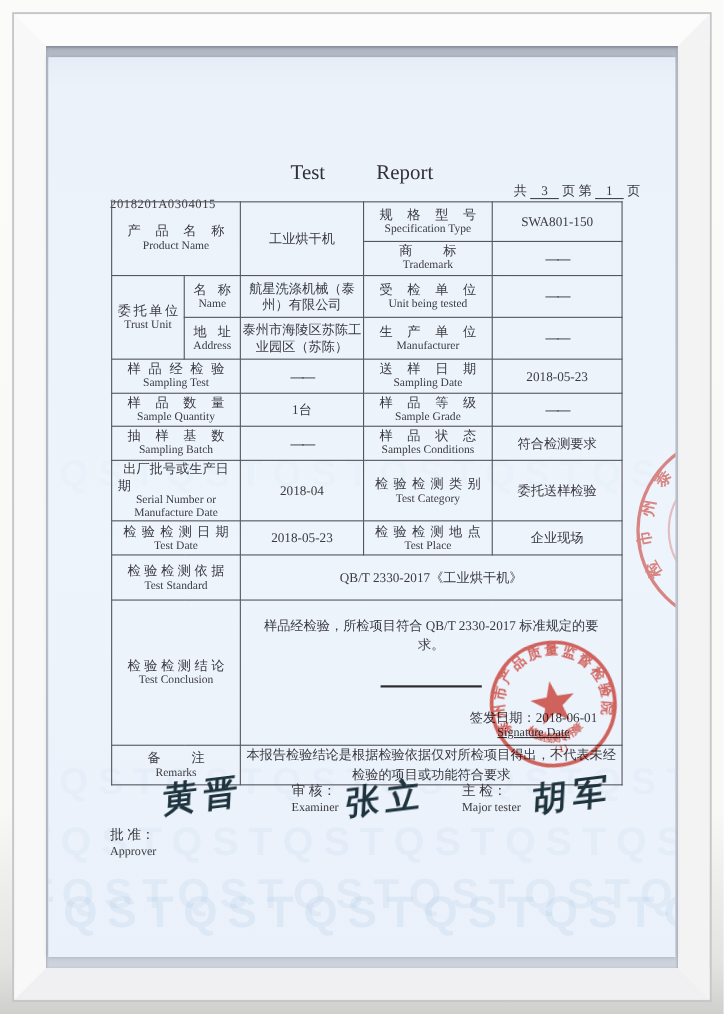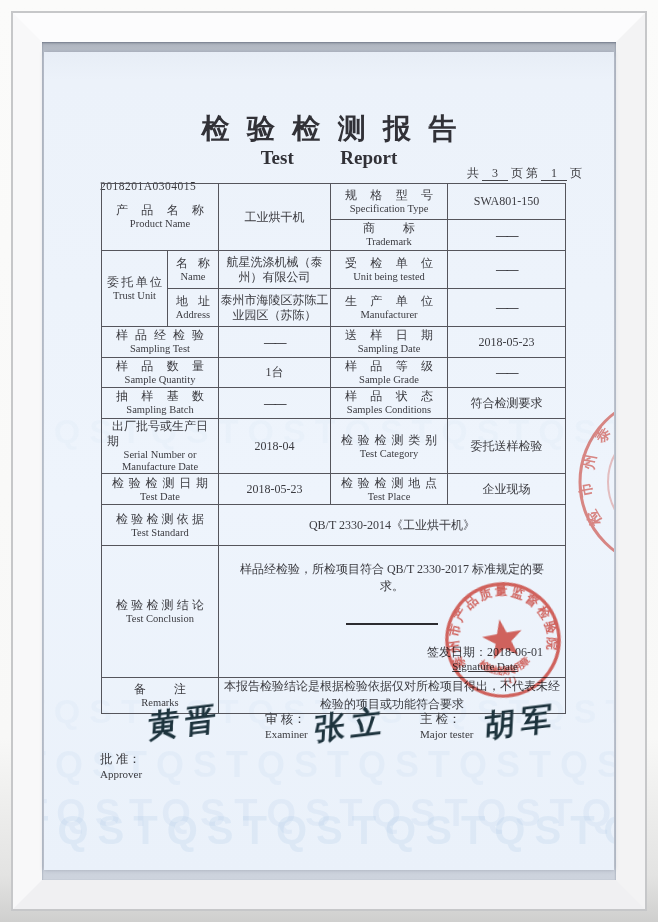--- a/index.html
+++ b/index.html
@@ -37,21 +37,21 @@
   .wm1 { top:640px; font-size:34px; opacity:.07; }
   .wm2 { top:692px; font-size:36px; opacity:.10; }
   .wm3 { top:740px; font-size:38px; opacity:.14; }
   .wm4 { top:756px; font-size:40px; opacity:.18; }
   .wm5 { top:360px; font-size:34px; opacity:.05; }
 
   
   .title { position:absolute; top:58px; left:0; width:100%; text-align:center;
            font-size:28px; font-weight:bold; letter-spacing:.62em; text-indent:.62em; color:#313137; }
   .subtitle { position:absolute; top:95px; left:0; width:100%; text-align:center;
-              font-size:19px; font-weight:bold; word-spacing:2.2em; color:#313137; }
+              font-size:19px; font-weight:normal; word-spacing:2.2em; color:#313137; }
   .doc-no { position:absolute; left:56px; top:128px; font-size:11.5px; letter-spacing:.5px; }
   .page-info { position:absolute; right:32px; top:113px; font-size:12px; }
   .page-info .num { display:inline-block; min-width:26px; text-align:center;
                     border-bottom:1px solid #45454a; line-height:1.05; }
 
   
   table.report {
     position:absolute; left:57px; top:131px; width:464px;
     border-collapse:collapse; table-layout:fixed;
     font-size:12px; color:#3b3b40;
@@ -97,21 +97,20 @@
   <div class="frame-mat"></div>
 
   <div class="paper">
 
     <div class="wm wm5">TQSTQSTQSTQSTQSTQSTQSTQSTQSTQSTQS</div>
     <div class="wm wm1">TQSTQSTQSTQSTQSTQSTQSTQSTQSTQSTQS</div>
     <div class="wm wm2">TQSTQSTQSTQSTQSTQSTQSTQSTQSTQSTQS</div>
     <div class="wm wm3">TQSTQSTQSTQSTQSTQSTQSTQSTQSTQSTQS</div>
     <div class="wm wm4">TQSTQSTQSTQSTQSTQSTQSTQSTQSTQSTQS</div>
 
-    <div class="title">检验检测报告</div>
     <div class="subtitle">Test Report</div>
     <div class="doc-no">2018201A0304015</div>
     <div class="page-info">
       <span>共</span>
       <span class="num">3</span>
       <span>页</span>
       <span>第</span>
       <span class="num">1</span>
       <span>页</span>
     </div>
@@ -238,21 +237,21 @@
           <span class="lbl-en">Test Place</span>
         </td>
         <td><span class="val">企业现场</span></td>
       </tr>
 
       <tr>
         <td colspan="2" style="height:41px">
           <span class="lbl-zh">检验检测依据</span>
           <span class="lbl-en">Test Standard</span>
         </td>
-        <td colspan="3" class="left-val"><span class="val">QB/T 2330-2014《工业烘干机》</span></td>
+        <td colspan="3" class="left-val"><span class="val">QB/T 2330-2017《工业烘干机》</span></td>
       </tr>
 
       <tr>
         <td colspan="2" style="height:132px">
           <span class="lbl-zh">检验检测结论</span>
           <span class="lbl-en">Test Conclusion</span>
         </td>
         <td colspan="3" class="concl-cell">
           <div class="concl-text">样品经检验，所检项目符合 QB/T 2330-2017 标准规定的要求。</div>
           <div class="concl-line"></div>

